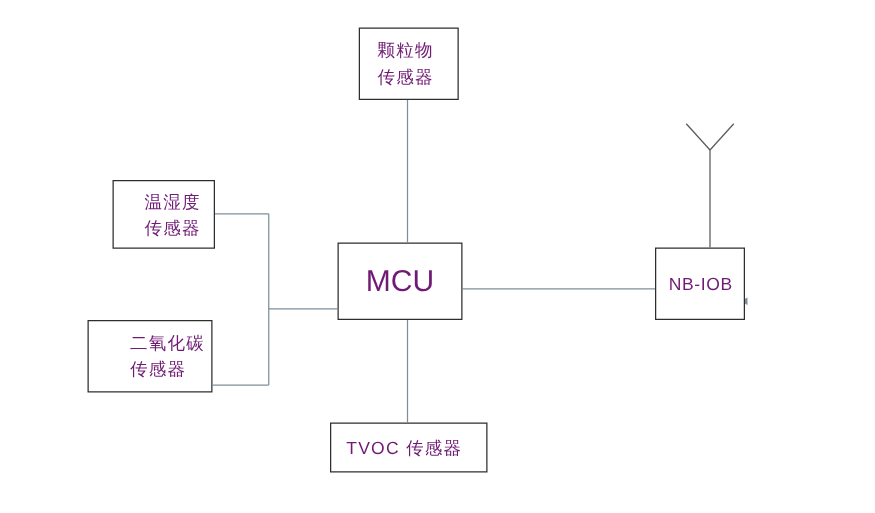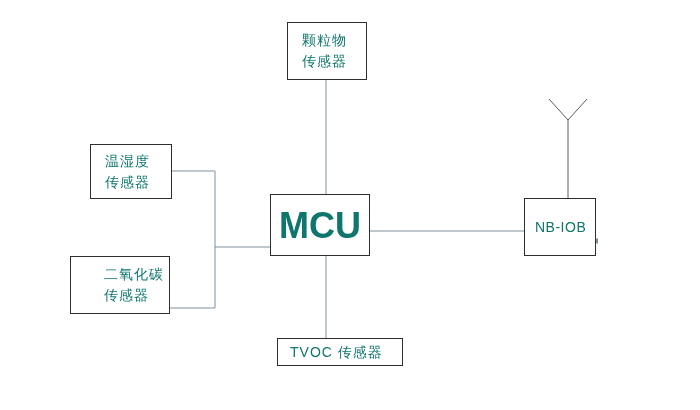--- a/index.html
+++ b/index.html
@@ -20,42 +20,42 @@
     left: 0;
     top: 0;
     width: 700px;
     height: 410px;
   }
   .box {
     position: absolute;
     box-sizing: border-box;
     border: 1px solid #2e2e2e;
     background: #ffffff;
-    color: #0f766e;
+    color: #701a75;
     display: flex;
     flex-direction: column;
     justify-content: center;
   }
   .box .line {
     font-size: 14px;
     line-height: 21px;
     padding-left: 14px;
     letter-spacing: 1px;
   }
   .box-particulate   { left: 287px; top: 22px;  width: 80px;  height: 58px; }
-  .box-temphumidity  { left: 90px;  top: 144px; width: 82px;  height: 55px; }
+  .box-temphumidity  { left: 90px;  top: 144px; width: 82px;  height: 55px; text-align: center; }
   .box-co2           { left: 70px;  top: 256px; width: 100px; height: 58px; padding-left: 19px; }
   .box-mcu           { left: 270px; top: 194px; width: 100px; height: 62px; align-items: center; }
   .box-mcu .mcu-label {
-    font-size: 36px;
-    font-weight: bold;
+    font-size: 24px;
+    font-weight: normal;
     padding: 0;
     letter-spacing: 0;
   }
-  .box-tvoc          { left: 277px; top: 338px; width: 126px; height: 28px; }
+  .box-tvoc          { left: 264px; top: 338px; width: 126px; height: 40px; }
   .box-tvoc .line    { padding-left: 12px; }
   .box-nb            { left: 524px; top: 198px; width: 72px;  height: 58px; }
   .box-nb .line      { padding-left: 10px; letter-spacing: 0.5px; }
 </style>
 </head>
 <body>
 
 <div class="canvas">
 
   <svg class="connector-layer" viewBox="0 0 700 410" xmlns="http://www.w3.org/2000/svg">

